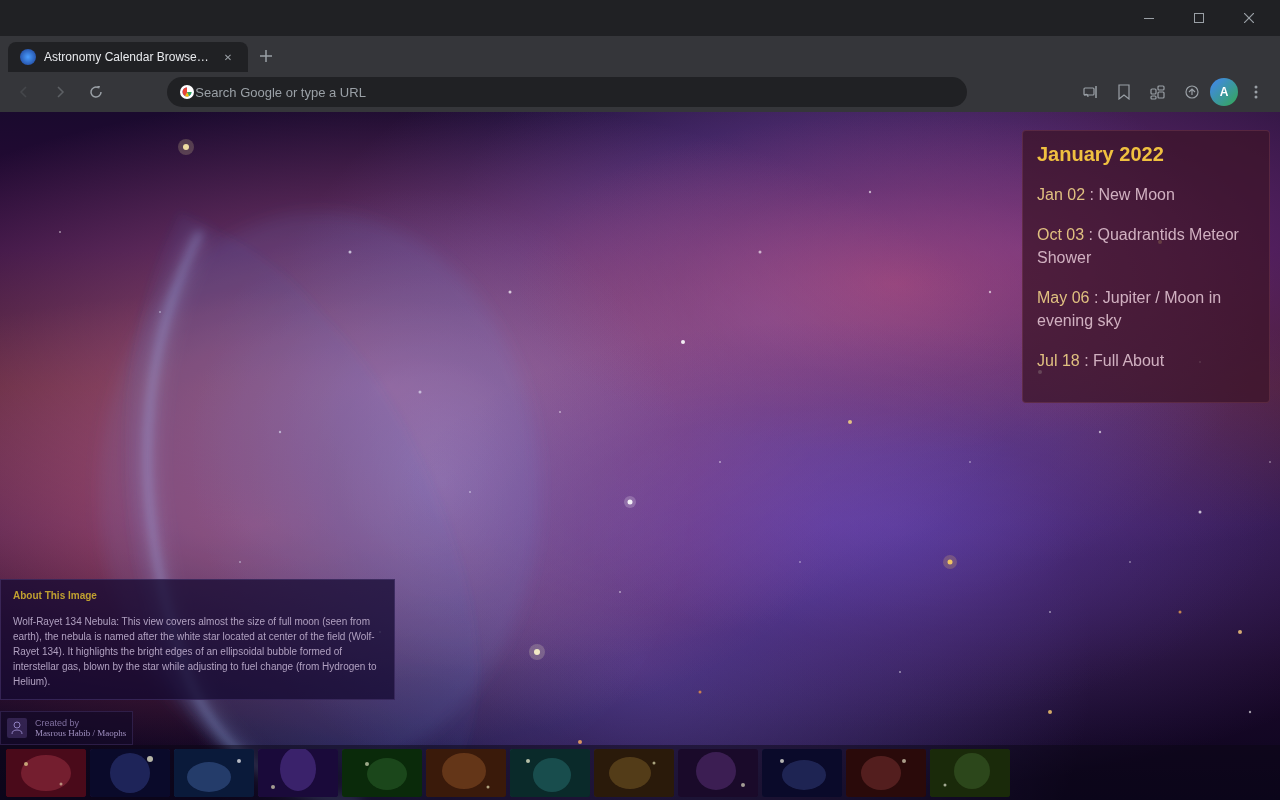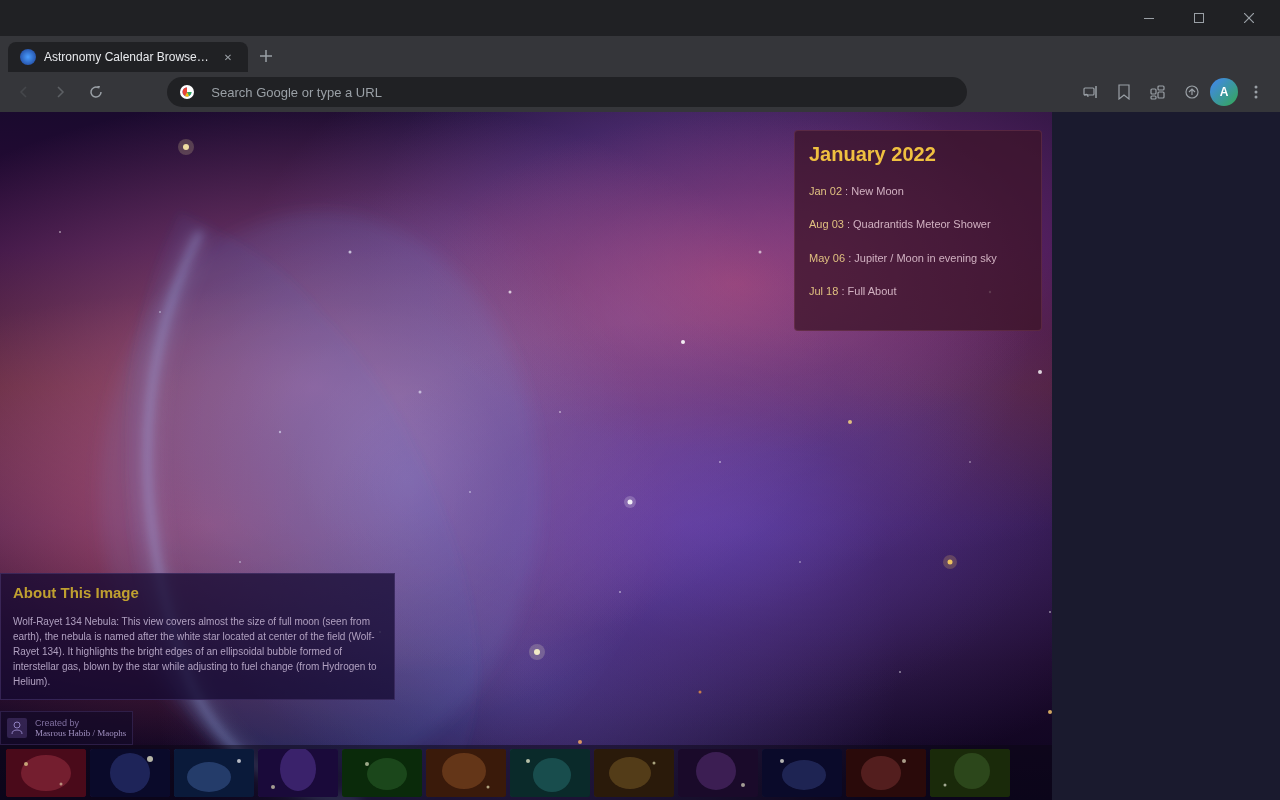--- a/index.html
+++ b/index.html
@@ -128,21 +128,21 @@
     .nav-btn.disabled { opacity: 0.4; }
 
     .address-bar {
       flex: 1;
       height: 30px;
       background: #202124;
       border-radius: 15px;
       display: flex;
       align-items: center;
       padding: 0 12px;
-      gap: 16px;
+      gap: 0;
       max-width: 800px;
       margin: 0 auto;
     }
 
     .address-bar-google-icon {
       width: 16px;
       height: 16px;
       flex-shrink: 0;
     }
 
@@ -180,21 +180,21 @@
       align-items: center;
       justify-content: center;
       font-size: 12px;
       color: white;
       font-weight: bold;
       cursor: pointer;
     }
 
     
     .page-content {
-      width: 1052px;
+      width: 1280px;
       height: 688px;
       position: relative;
       overflow: hidden;
     }
 
     
     .space-bg {
       width: 100%;
       height: 100%;
       position: absolute;
@@ -262,21 +262,21 @@
     }
 
     .calendar-month {
       font-size: 20px;
       font-weight: bold;
       color: #f0c040;
       margin-bottom: 10px;
     }
 
     .calendar-event {
-      font-size: 11px;
+      font-size: 16px;
       color: #d0b0c0;
       margin: 18px 0;
       line-height: 1.4;
     }
 
     .calendar-event .date-part {
       color: #e0c080;
     }
 
     
@@ -284,21 +284,21 @@
       position: absolute;
       bottom: 100px;
       left: 0;
       width: 395px;
       background: rgba(20, 10, 50, 0.75);
       border: 1px solid rgba(80, 60, 120, 0.5);
       padding: 10px 12px;
     }
 
     .about-title {
-      font-size: 15px;
+      font-size: 10px;
       color: #c0a030;
       font-weight: bold;
       margin-bottom: 4px;
     }
 
     .about-text {
       font-size: 10px;
       color: #b0a0c0;
       line-height: 1.5;
       margin-top: 13px;
@@ -562,21 +562,21 @@
   </svg>
 
   <div class="calendar-widget">
     <div class="calendar-month">January 2022</div>
     <div class="calendar-event">
       <span class="date-part">Jan 02</span>
       <span> : </span>
       <span>New Moon</span>
     </div>
     <div class="calendar-event">
-      <span class="date-part">Aug 03</span>
+      <span class="date-part">Oct 03</span>
       <span> : </span>
       <span>Quadrantids Meteor Shower</span>
     </div>
     <div class="calendar-event">
       <span class="date-part">May 06</span>
       <span> : </span>
       <span>Jupiter / Moon in evening sky</span>
     </div>
     <div class="calendar-event">
       <span class="date-part">Jul 18</span>

